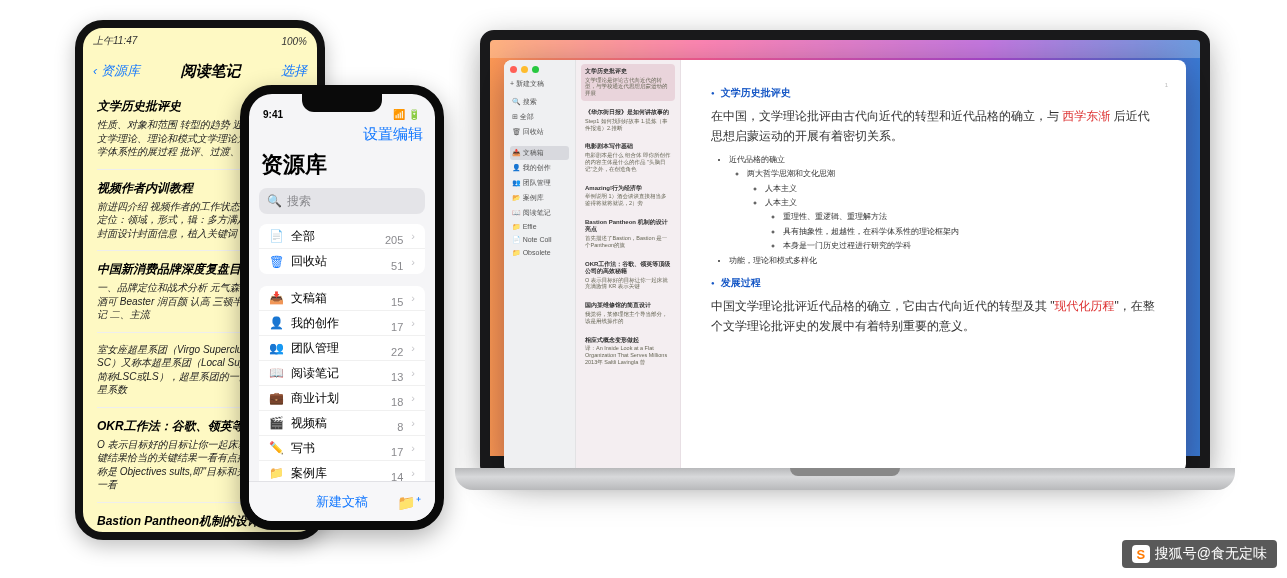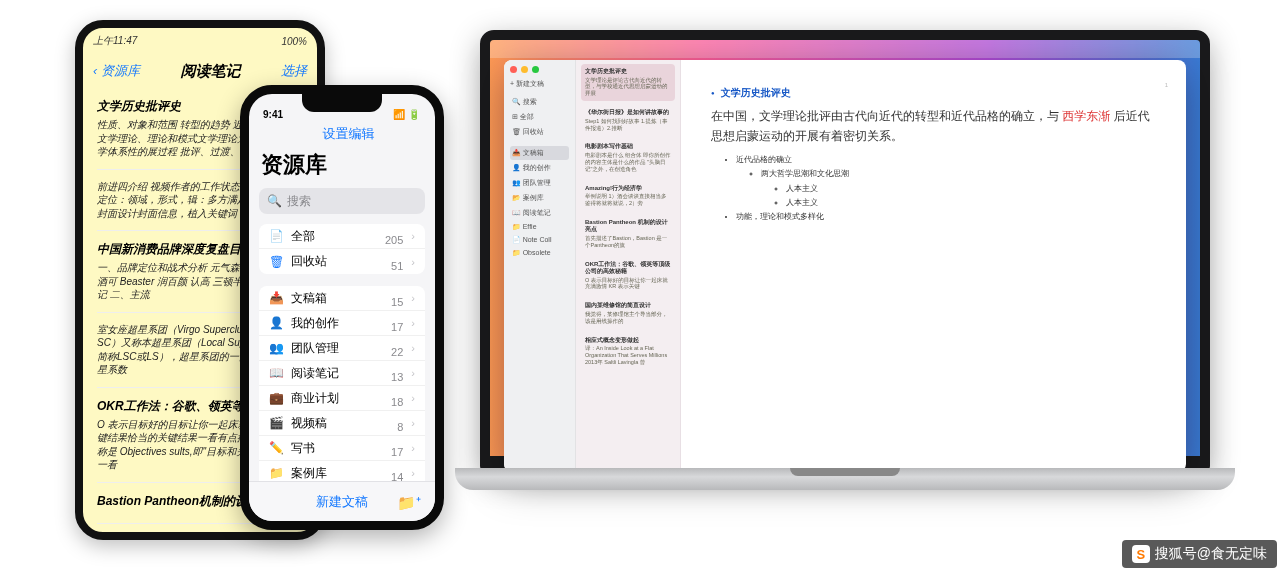--- a/index.html
+++ b/index.html
@@ -23,21 +23,21 @@
 .android .footer { position: absolute; bottom: 6px; right: 14px; font-size: 13px; color: #1378ff; }
 
 
 .iphone {
   position: absolute; left: 240px; top: 85px; width: 204px; height: 445px;
   background: #f5f5f7; border: 9px solid #0a0a0a; border-radius: 32px; overflow: hidden;
   box-shadow: 0 8px 25px rgba(0,0,0,.3);
 }
 .iphone .notch { position: absolute; top: 0; left: 50%; transform: translateX(-50%); width: 80px; height: 18px; background: #0a0a0a; border-radius: 0 0 12px 12px; z-index: 2; }
 .iphone .statusbar { height: 28px; font-size: 10px; font-weight: 600; display: flex; justify-content: space-between; align-items: flex-end; padding: 0 14px 2px; }
-.iphone .topbar { height: 24px; display: flex; justify-content: center; align-items: center; padding: 0 12px; font-size: 13px; color: #1378ff; margin-left: 13px; }
+.iphone .topbar { height: 24px; display: flex; justify-content: flex-end; align-items: center; padding: 0 12px; font-size: 15px; color: #1378ff; margin-left: 13px; }
 .iphone h1 { font-size: 22px; font-weight: 800; padding: 4px 12px 8px; }
 .iphone .search { margin: 0 10px 10px; height: 26px; background: #e4e4e8; border-radius: 8px; display: flex; align-items: center; padding: 0 8px; font-size: 12px; color: #8a8a8e; gap: 5px; }
 .iphone .section { background: #fff; margin: 0 10px 12px; border-radius: 8px; }
 .iphone .row { height: 25px; display: flex; align-items: center; padding: 0 10px; font-size: 12px; border-bottom: 1px solid #f0f0f0; gap: 8px; }
 .iphone .row:last-child { border-bottom: none; }
 .iphone .row .icon { width: 14px; color: #1378ff; font-size: 12px; }
 .iphone .row .label { flex: 1; }
 .iphone .row .count { color: #8a8a8e; font-size: 11px; margin-top: 8px; }
 .iphone .row .chev { color: #c5c5c8; font-size: 11px; }
 .iphone .bottombar { position: absolute; bottom: 0; left: 0; right: 0; height: 40px; background: #f7f7f9; border-top: 1px solid #e2e2e6; display: flex; align-items: center; justify-content: center; font-size: 13px; color: #1378ff; }
@@ -64,21 +64,21 @@
 .mac-notes .card.active { background: #e9d4db; }
 .mac-notes .card h6 { font-size: 6px; font-weight: 700; color: #333; margin-bottom: 1px; }
 
 .mac-doc { flex: 1; padding: 18px 30px; font-size: 8px; color: #333; overflow: hidden; position: relative; }
 .mac-doc h3 { font-size: 10px; color: #1758c6; font-weight: 700; margin: 8px 0 6px; }
 .mac-doc h3::before { content: "●"; color: #1758c6; font-size: 6px; margin-right: 6px; vertical-align: middle; }
 .mac-doc p { font-size: 12px; line-height: 1.7; margin-bottom: 6px; }
 .mac-doc .red { color: #d33; }
 .mac-doc ul { list-style: disc; padding-left: 18px; }
 .mac-doc ul ul { list-style: circle; }
-.mac-doc li { font-size: 8px; line-height: 1.8; margin-left: 7px; }
+.mac-doc li { font-size: 8px; line-height: 1.8; }
 .mac-doc .pagenum { position: absolute; right: 18px; font-size: 6px; color: #bbb; }
 
 .watermark { position: absolute; right: 10px; bottom: 10px; background: rgba(0,0,0,.65); color: #fff; font-size: 14px; padding: 5px 10px; border-radius: 4px; display: flex; align-items: center; gap: 5px; }
 .watermark .s { background: #fff; color: #ff7a00; font-weight: 800; width: 18px; height: 18px; border-radius: 4px; display: inline-flex; align-items: center; justify-content: center; font-size: 13px; }
 </style>
 </head>
 <body>
 
 <div class="android">
   <div class="statusbar">
@@ -89,20 +89,21 @@
     <span class="left">‹ <span>资源库</span></span>
     <span class="title">阅读笔记</span>
     <span class="right">选择</span>
   </div>
   <div class="list">
     <div class="item">
         <h4>文学历史批评史</h4>
         <p>性质、对象和范围 转型的趋势 近代品人文主义 文学理论、理论和模式文学理论为批评对象 科学体系性的展过程 批评、过渡、勃兴 古代文学</p>
       </div>
     <div class="item">
+        <h4>视频作者内训教程</h4>
         <p>前进四介绍 视频作者的工作状态平台分析 账号定位：领域，形式，辑：多方满足 选题与脚本 封面设计封面信息，植入关键词，吸引关注</p>
       </div>
     <div class="item">
         <h4>中国新消费品牌深度复盘目录</h4>
         <p>一、品牌定位和战术分析 元气森林西子 焦内 酒可 Beaster 润百颜 认高 三顿半 Ubras 信良记 二、主流</p>
       </div>
     <div class="item">
         <p>室女座超星系团（Virgo Supercluster Virgo SC）又称本超星系团（Local Supercluster，简称LSC或LS），超星系团的一部分。LSC的星系数</p>
       </div>
     <div class="item">
@@ -273,27 +274,34 @@
         <h3>文学历史批评史</h3>
         <p><span>在中国，文学理论批评由古代向近代的转型和近代品格的确立，与 </span><span class="red">西学东渐</span><span> 后近代思想启蒙运动的开展有着密切关系。</span></p>
         <ul>
           <li><span>近代品格的确立</span>
             <ul>
                 <li><span>两大哲学思潮和文化思潮</span>
               <ul>
                 <li><span>人本主义</span>
                 </li>
                 <li><span>人本主义</span>
+                  <ul>
+                    <li>重理性、重逻辑、重理解方法</li>
+                    <li>具有抽象性，超越性，在科学体系性的理论框架内</li>
+                    <li>本身是一门历史过程进行研究的学科</li>
+                  </ul>
                 </li>
               </ul>
             </li>
               </ul>
           </li>
           <li>功能，理论和模式多样化</li>
         </ul>
+        <h3>发展过程</h3>
+        <p><span>中国文学理论批评近代品格的确立，它由古代向近代的转型及其 "</span><span class="red">现代化历程</span><span>"，在整个文学理论批评史的发展中有着特别重要的意义。</span></p>
       </div>
     </div>
   </div>
   <div class="mac-hinge"></div>
 </div>
 
 <div class="watermark">
   <span class="s">S</span>
   <span>搜狐号@食无定味</span>
 </div>

